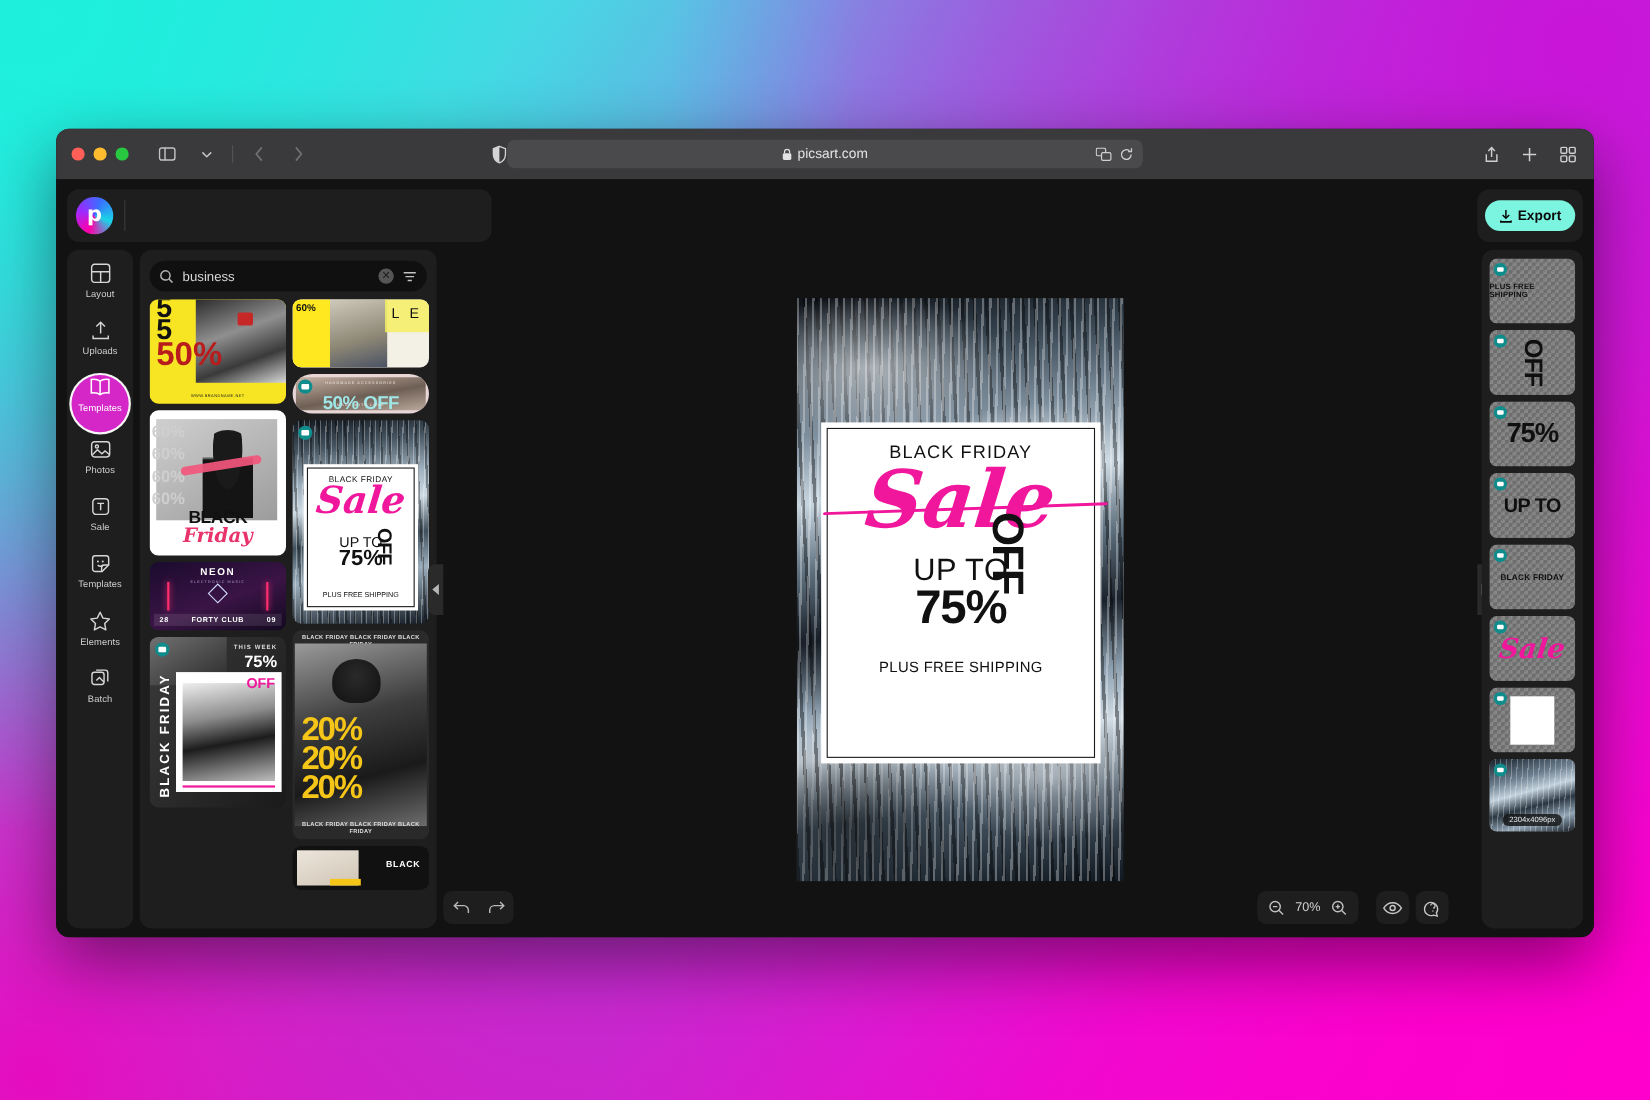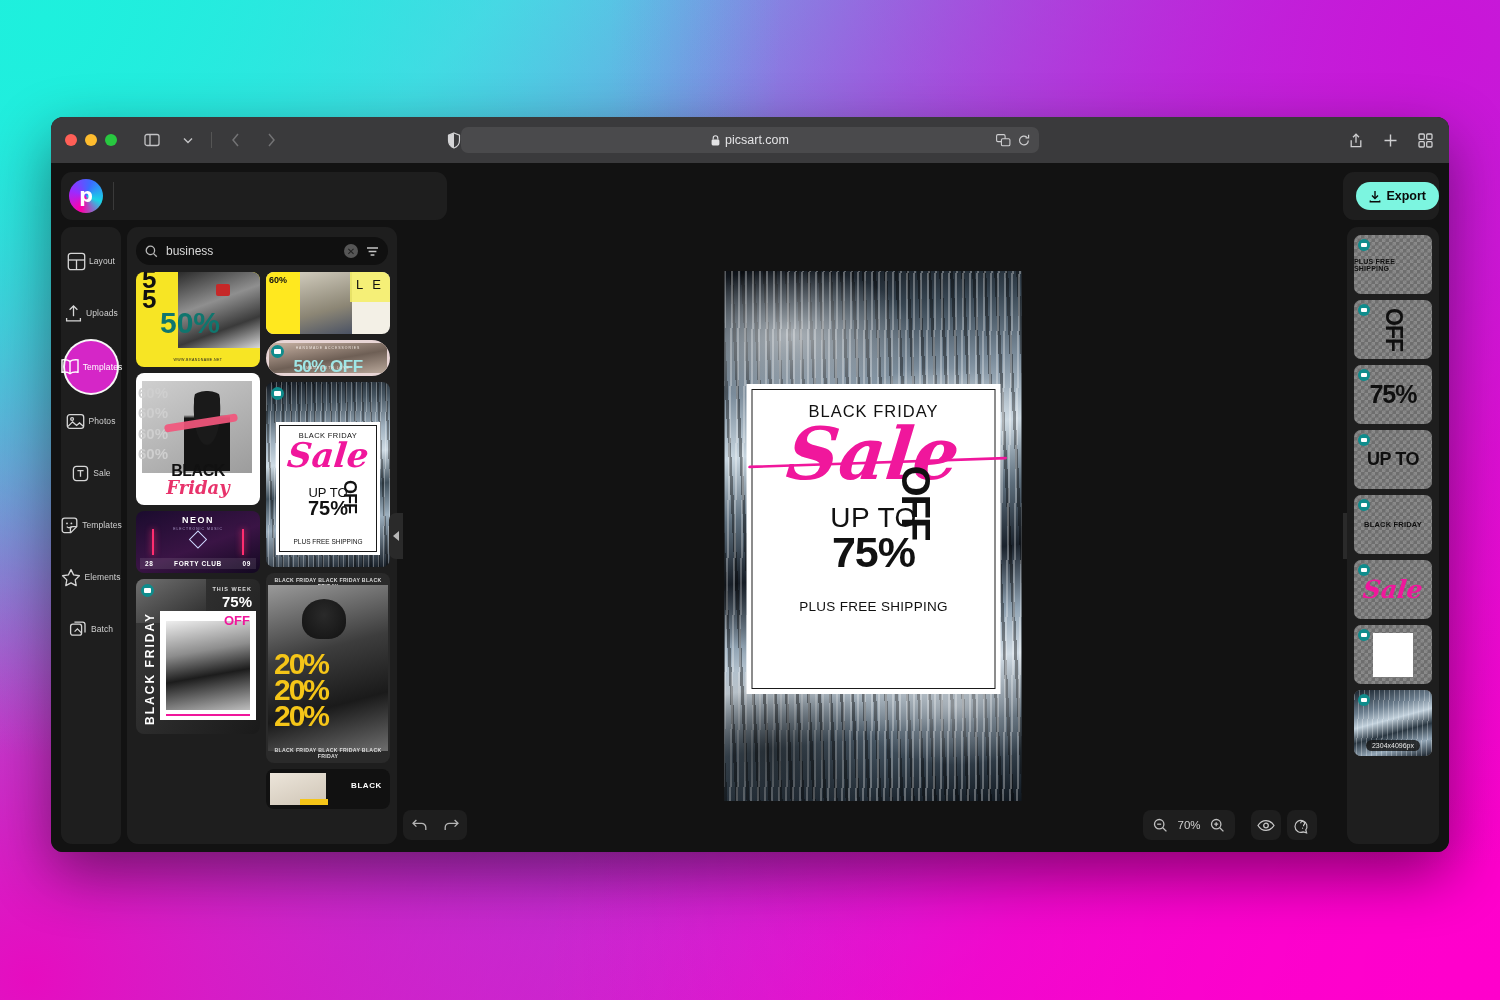--- a/index.html
+++ b/index.html
@@ -51,31 +51,31 @@
     background:#1e1e1e; border-radius:11px; display:flex; align-items:center; padding-left:8px;
   }
   .logo { width:34px; height:34px; border-radius:50%;
           background:conic-gradient(from 200deg,#ff00a8,#9b2bff,#3b6cff,#19d4e6,#ff00a8);
           display:flex; align-items:center; justify-content:center; }
   .logo-inner { color:#fff; font-size:19px; font-weight:700; font-family:"DejaVu Sans",sans-serif;
                 line-height:1; transform:translateY(-1px); }
   .hdr-divider { width:1px; height:28px; background:#3a3a3a; margin-left:10px; }
 
   .export-wrap { position:absolute; right:10px; top:9px; width:96px; height:48px;
-                 background:#1e1e1e; border-radius:11px; display:flex; align-items:center; justify-content:flex-end;}
+                 background:#1e1e1e; border-radius:11px; display:flex; align-items:center; justify-content:center;}
   .export-btn { background:#7cf5e0; color:#0a0a0a; font-size:12.5px; font-weight:600;
                 border-radius:16px; height:28px; padding:0 13px; display:flex; align-items:center; gap:5px;
                 border:none; cursor:pointer; font-family:"Liberation Sans",sans-serif; }
 
   
   .rail { position:absolute; left:10px; top:64px; width:60px; bottom:8px;
           background:#1e1e1e; border-radius:11px; padding-top:10px;
           display:flex; flex-direction:column; align-items:center; gap:4px; }
-  .rail-item { width:56px; height:48px; display:flex; flex-direction:row;
-               align-items:center; justify-content:center; gap:3px; cursor:pointer; position:relative; }
+  .rail-item { width:56px; height:48px; display:flex; flex-direction:column;
+               align-items:center; justify-content:flex-start; gap:3px; cursor:pointer; position:relative; }
   .rail-item .ri-ico { color:#d6d6d6; display:flex; align-items:center; justify-content:center; height:22px; }
   .rail-item .ri-lbl { color:#d0d0d0; font-size:8.5px; letter-spacing:.1px; }
   .rail-item.active { background:#d526c7; border-radius:50%; width:52px; height:52px;
                       box-shadow:0 0 0 2px #f6f6f6; }
   .rail-item.active .ri-ico, .rail-item.active .ri-lbl { color:#fff; }
 
   
   .panel { position:absolute; left:76px; top:64px; width:270px; bottom:8px;
            background:#1e1e1e; border-radius:11px; overflow:hidden; }
   .search-row { margin:10px 9px 0 9px; height:28px; background:#101010; border-radius:14px;
@@ -399,21 +399,21 @@
       <div class="grid">
 
         <div class="col">
 
           <div class="card" style="height:95px;background:#f7e524;">
             <div style="position:absolute;right:0;top:0;width:66%;height:76px;
                         background:linear-gradient(160deg,#2b2b2b,#8f8f8f 40%,#3a3a3a 70%,#d8d8d8);"></div>
             <div style="position:absolute;right:30px;top:12px;width:14px;height:12px;background:#c62828;border-radius:2px;"></div>
             <div style="position:absolute;left:6px;top:-6px;font:700 26px/1 'Liberation Sans',sans-serif;color:#111;">5</div>
             <div style="position:absolute;left:6px;top:14px;font:700 26px/1 'Liberation Sans',sans-serif;color:#111;">5</div>
-            <div style="position:absolute;left:24px;top:36px;font:700 30px/1 'Liberation Sans',sans-serif;color:#0f766e;">50%</div>
+            <div style="position:absolute;left:6px;top:36px;font:700 30px/1 'Liberation Sans',sans-serif;color:#b91c1c;">50%</div>
             <div style="position:absolute;left:0;right:0;bottom:5px;text-align:center;font-size:3.6px;color:#222;letter-spacing:.4px;">WWW.BRANDNAME.NET</div>
           </div>
 
           <div class="card" style="height:132px;background:#fff;">
             <div style="position:absolute;left:6px;top:8px;width:110px;height:92px;
                         background:linear-gradient(150deg,#cfcfcf,#9c9c9c);"></div>
             <div style="position:absolute;left:2px;top:10px;font:700 15px/1.35 'Liberation Sans',sans-serif;color:#cfcfcf;">60%<br>60%<br>60%<br>60%</div>
             <div style="position:absolute;left:48px;top:18px;width:46px;height:80px;
                         background:radial-gradient(ellipse at 50% 22%,#1a1a1a 40%,transparent 42%),
                                    linear-gradient(180deg,transparent 30%,#141414 34%);

